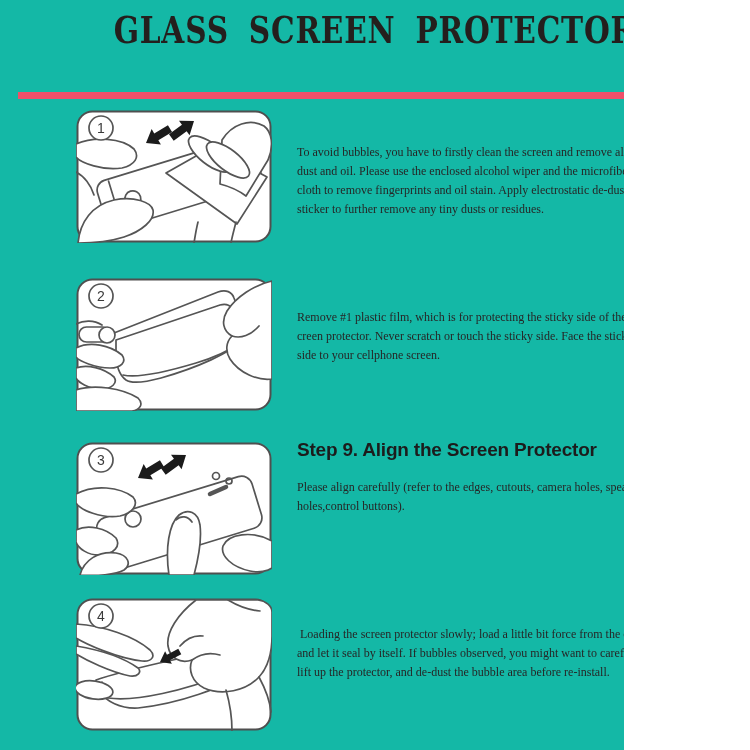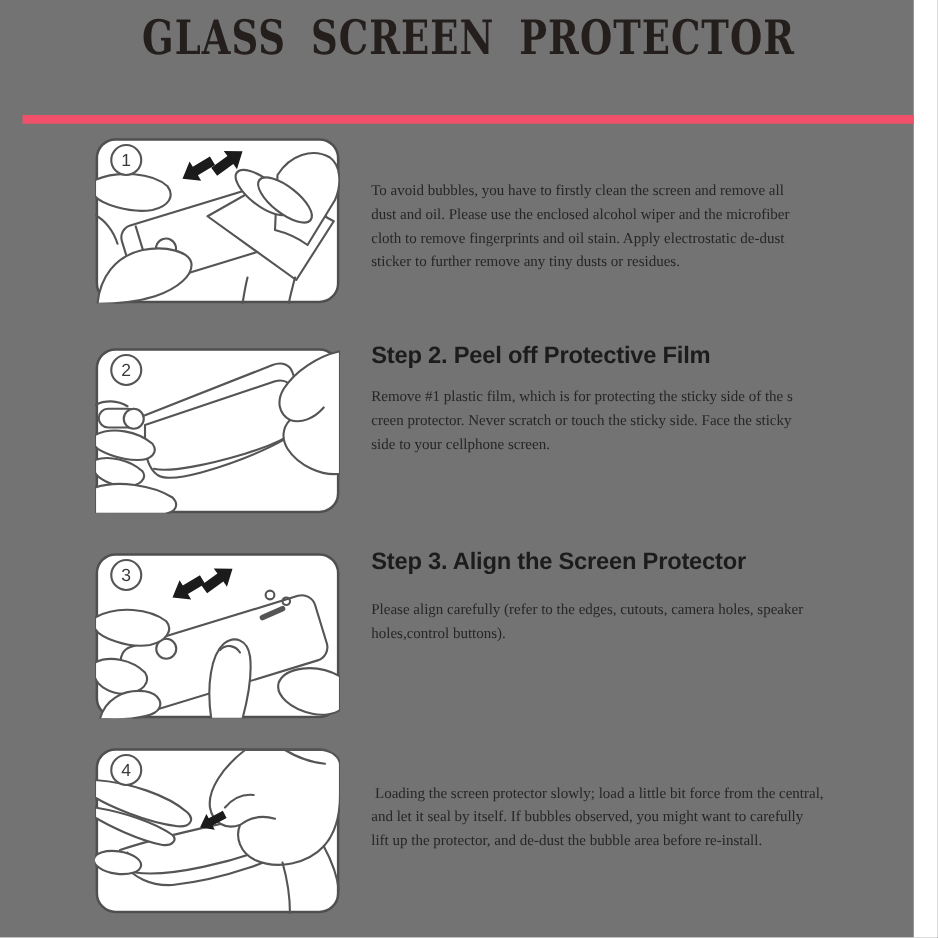--- a/index.html
+++ b/index.html
@@ -1,17 +1,17 @@
 <!DOCTYPE html>
 <html><head>
 <meta charset="utf-8">
 <style>
   html,body{margin:0;padding:0;background:#ffffff;}
   body{width:750px;height:750px;font-family:"Liberation Sans",sans-serif;}
-  .page{position:relative;width:731px;height:750px;background:#737373;overflow:hidden;}
+  .page{position:relative;width:624px;height:750px;background:#14b8a6;overflow:hidden;}
 
   
   .title{position:absolute;left:0;width:750px;text-align:center;color:#241f1d;
          font-family:"DejaVu Serif",serif;font-weight:bold;white-space:nowrap;}
   .title span{display:inline-block;transform:scaleX(0.78);transform-origin:center;
               letter-spacing:1px;word-spacing:0.30em;}
   .title-1{top:10px;font-size:38px;line-height:40px;}
   .title-2{top:52px;font-size:37px;line-height:38px;}
   .divider{position:absolute;left:18px;top:92px;width:719px;height:7px;background:#f0506a;}
 
@@ -92,21 +92,20 @@
         <path class="w" d="M0,90 C11,86 28,90 38,99 C42,105 36,111 25,111 C12,111 2,104 0,100 Z"></path>
         <path class="w" d="M0,112 C18,106 46,110 62,120 C68,126 64,132 56,133 L0,133 Z"></path>
         <path class="w" d="M162,42 L180,62 C173,68 163,63 159,54 Z"></path>
         <path class="w" d="M196,3 C178,7 160,19 151,33 C145,43 147,53 156,58 C150,64 149,73 154,81 C163,95 182,103 196,101 Z"></path>
         <path class="s" d="M156,58 C165,61 175,57 183,48"></path>
         <circle class="w" cx="25" cy="18" r="12"></circle>
         <text class="badge-num" x="25" y="23">2</text>
       </svg>
     </div>
     <div class="txt">
-      <h2 class="step-heading">Step 2. Peel off Protective Film</h2>
       <p class="step-body">Remove #1 plastic film, which is for protecting the sticky side of the s
 creen protector. Never scratch or touch the sticky side. Face the sticky
 side to your cellphone screen.</p>
     </div>
   </section>
 
   <section class="step s3">
     <div class="fig">
       <svg viewBox="0 0 196 133">
         <rect class="frame" x="1.5" y="1.5" width="193" height="130" rx="15"></rect>
@@ -123,21 +122,21 @@
         <path class="w" d="M93,133 C89,106 93,82 103,73 C112,66 122,70 124,83 C126,99 122,118 118,133 Z"></path>
         <path class="s" d="M100,78 C105,73 112,74 116,80"></path>
         <path class="w" d="M196,99 C176,88 152,92 147,104 C144,114 156,125 174,129 C183,131 192,129 196,126 Z"></path>
         <path class="b" transform="translate(62,36) rotate(149)" d="M0,0 L-12,-9 L-12,-4 L-28,-4 L-28,4 L-12,4 L-12,9 Z"></path>
         <path class="b" transform="translate(110,13) rotate(-36)" d="M0,0 L-12,-9 L-12,-4 L-28,-4 L-28,4 L-12,4 L-12,9 Z"></path>
         <circle class="w" cx="25" cy="18" r="12"></circle>
         <text class="badge-num" x="25" y="23">3</text>
       </svg>
     </div>
     <div class="txt">
-      <h2 class="step-heading">Step 3. Align the Screen Protector</h2>
+      <h2 class="step-heading">Step 9. Align the Screen Protector</h2>
       <p class="step-body">Please align carefully (refer to the edges, cutouts, camera holes, speaker
 holes,control buttons).</p>
     </div>
   </section>
 
   <section class="step s4">
     <div class="fig">
       <svg viewBox="0 0 196 133">
         <rect class="frame" x="1.5" y="1.5" width="193" height="130" rx="15"></rect>
         <path class="w" d="M20,82 C50,72 110,58 150,52 L172,72 C150,90 100,106 62,110 C44,111 30,103 24,94 C21,89 20,85 20,82 Z"></path>

